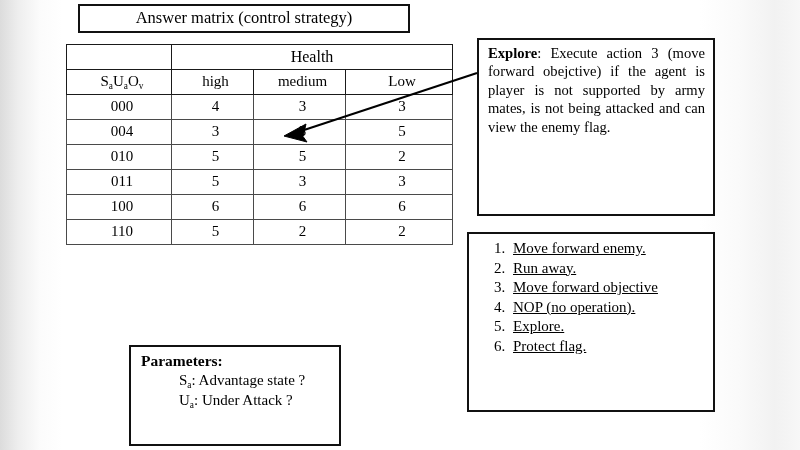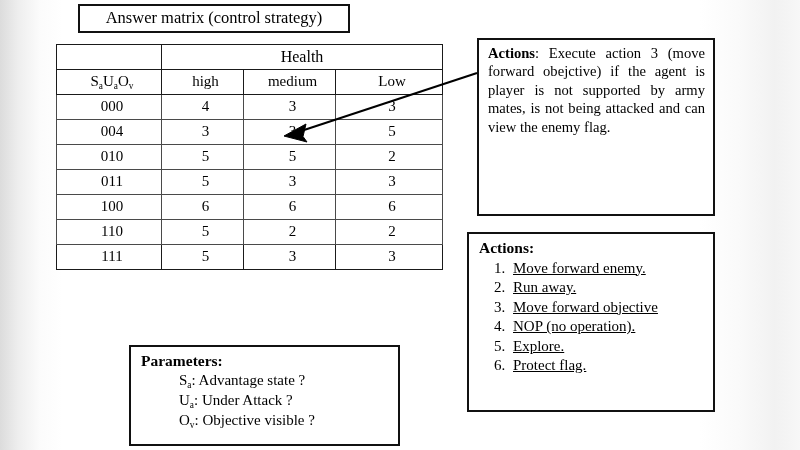--- a/index.html
+++ b/index.html
@@ -40,38 +40,38 @@
     width: 800px; height: 450px;
     z-index: 1;
   }
 
   .abs { position: absolute; }
 
   
   #title-box {
     left: 78px;
     top: 4px;
-    width: 272px;
+    width: 332px;
     height: 29px;
     border: 2px solid #111111;
     background: #ffffff;
     display: flex;
     align-items: center;
     justify-content: center;
     box-sizing: border-box;
   }
   #title-box .title-text {
     font-size: 16.5px;
     line-height: 1;
     white-space: nowrap;
   }
 
   
   #answer-matrix {
-    left: 56px;
+    left: 66px;
     top: 44px;
     width: 386px;
     border-collapse: collapse;
     background: #6d28d9;
     table-layout: fixed;
   }
   #answer-matrix td, #answer-matrix th {
     border: 1px solid #4a4a4a;
     font-weight: normal;
     font-size: 15px;
@@ -149,21 +149,21 @@
     font-size: 15px;
     line-height: 1.3;
     padding-left: 4px;
     white-space: nowrap;
     text-decoration: underline;
   }
 
   #parameters-box {
     left: 129px;
     top: 345px;
-    width: 271px;
+    width: 212px;
     height: 101px;
     padding: 4px 6px 2px 10px;
   }
   #parameters-box .lead {
     font-weight: bold;
     font-size: 15.5px;
     display: block;
     line-height: 1.25;
     margin-bottom: 1px;
   }
@@ -244,50 +244,42 @@
         <td>6</td>
         <td>6</td>
         <td>6</td>
       </tr>
       <tr>
         <td>110</td>
         <td>5</td>
         <td>2</td>
         <td>2</td>
       </tr>
-      <tr>
-        <td class="outer-frame">111</td>
-        <td class="outer-frame">5</td>
-        <td class="outer-frame">3</td>
-        <td class="outer-frame">3</td>
-      </tr>
     </tbody>
   </table>
 
   <div id="example-box" class="abs callout">
-    <p class="para"><span class="lead">Actions</span><span>: </span><span>Execute action 3 (move forward obejctive) if the agent is player is not supported by army mates, is not being attacked and can view the enemy flag.</span></p>
+    <p class="para"><span class="lead">Explore</span><span>: </span><span>Execute action 3 (move forward obejctive) if the agent is player is not supported by army mates, is not being attacked and can view the enemy flag.</span></p>
   </div>
 
   <div id="actions-box" class="abs callout">
-    <span class="lead">Actions:</span>
     <ol>
       <li>Move forward enemy.</li>
       <li>Run away.</li>
       <li>Move forward objective</li>
       <li>NOP (no operation).</li>
       <li>Explore.</li>
       <li>Protect flag.</li>
     </ol>
   </div>
 
   <div id="parameters-box" class="abs callout">
     <span class="lead">Parameters:</span>
     <div class="param-row"><span class="param-sym">S</span><sub>a</sub><span>: Advantage state ?</span></div>
     <div class="param-row"><span class="param-sym">U</span><sub>a</sub><span>:  Under Attack ?</span></div>
-    <div class="param-row"><span class="param-sym">O</span><sub>v</sub><span>:  Objective visible ?</span></div>
   </div>
 
   <svg id="pointer-arrow" class="abs" viewBox="0 0 800 450">
     <line x1="477" y1="73" x2="298" y2="132" stroke="#000000" stroke-width="2.1"></line>
     <polygon points="284,136 306,124 303,136.5 307,142" fill="#000000" stroke="#000000" stroke-width="1"></polygon>
   </svg>
 
 </div>
 
 </body></html>

